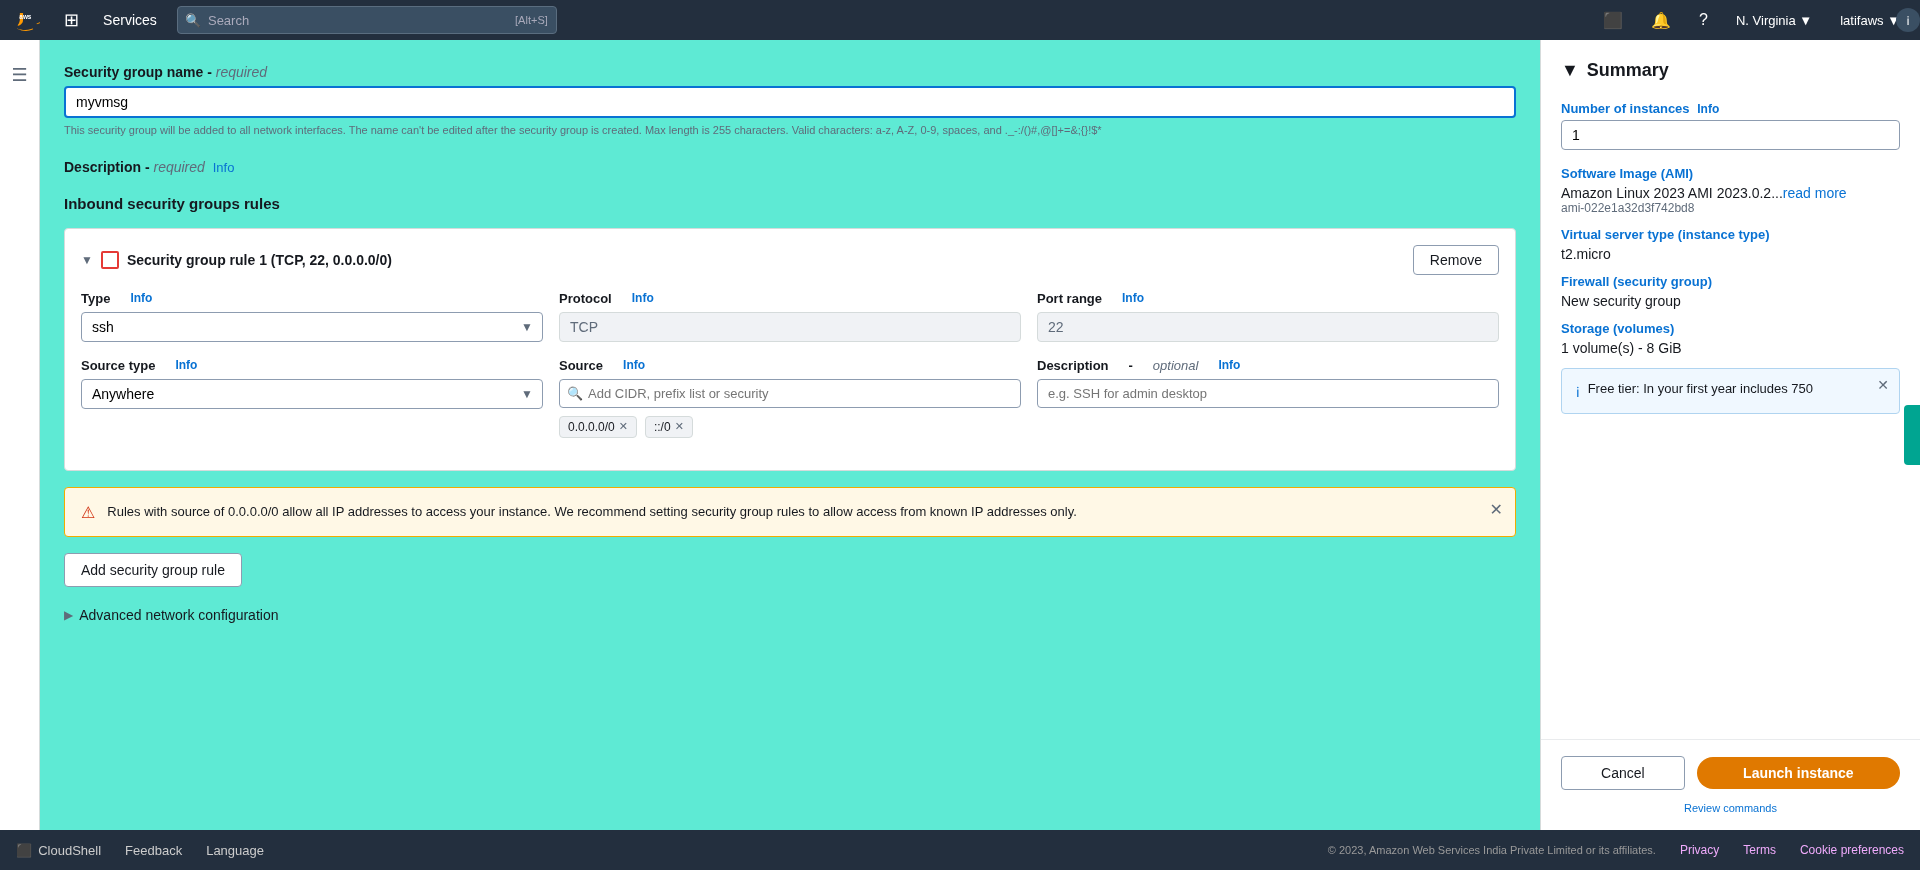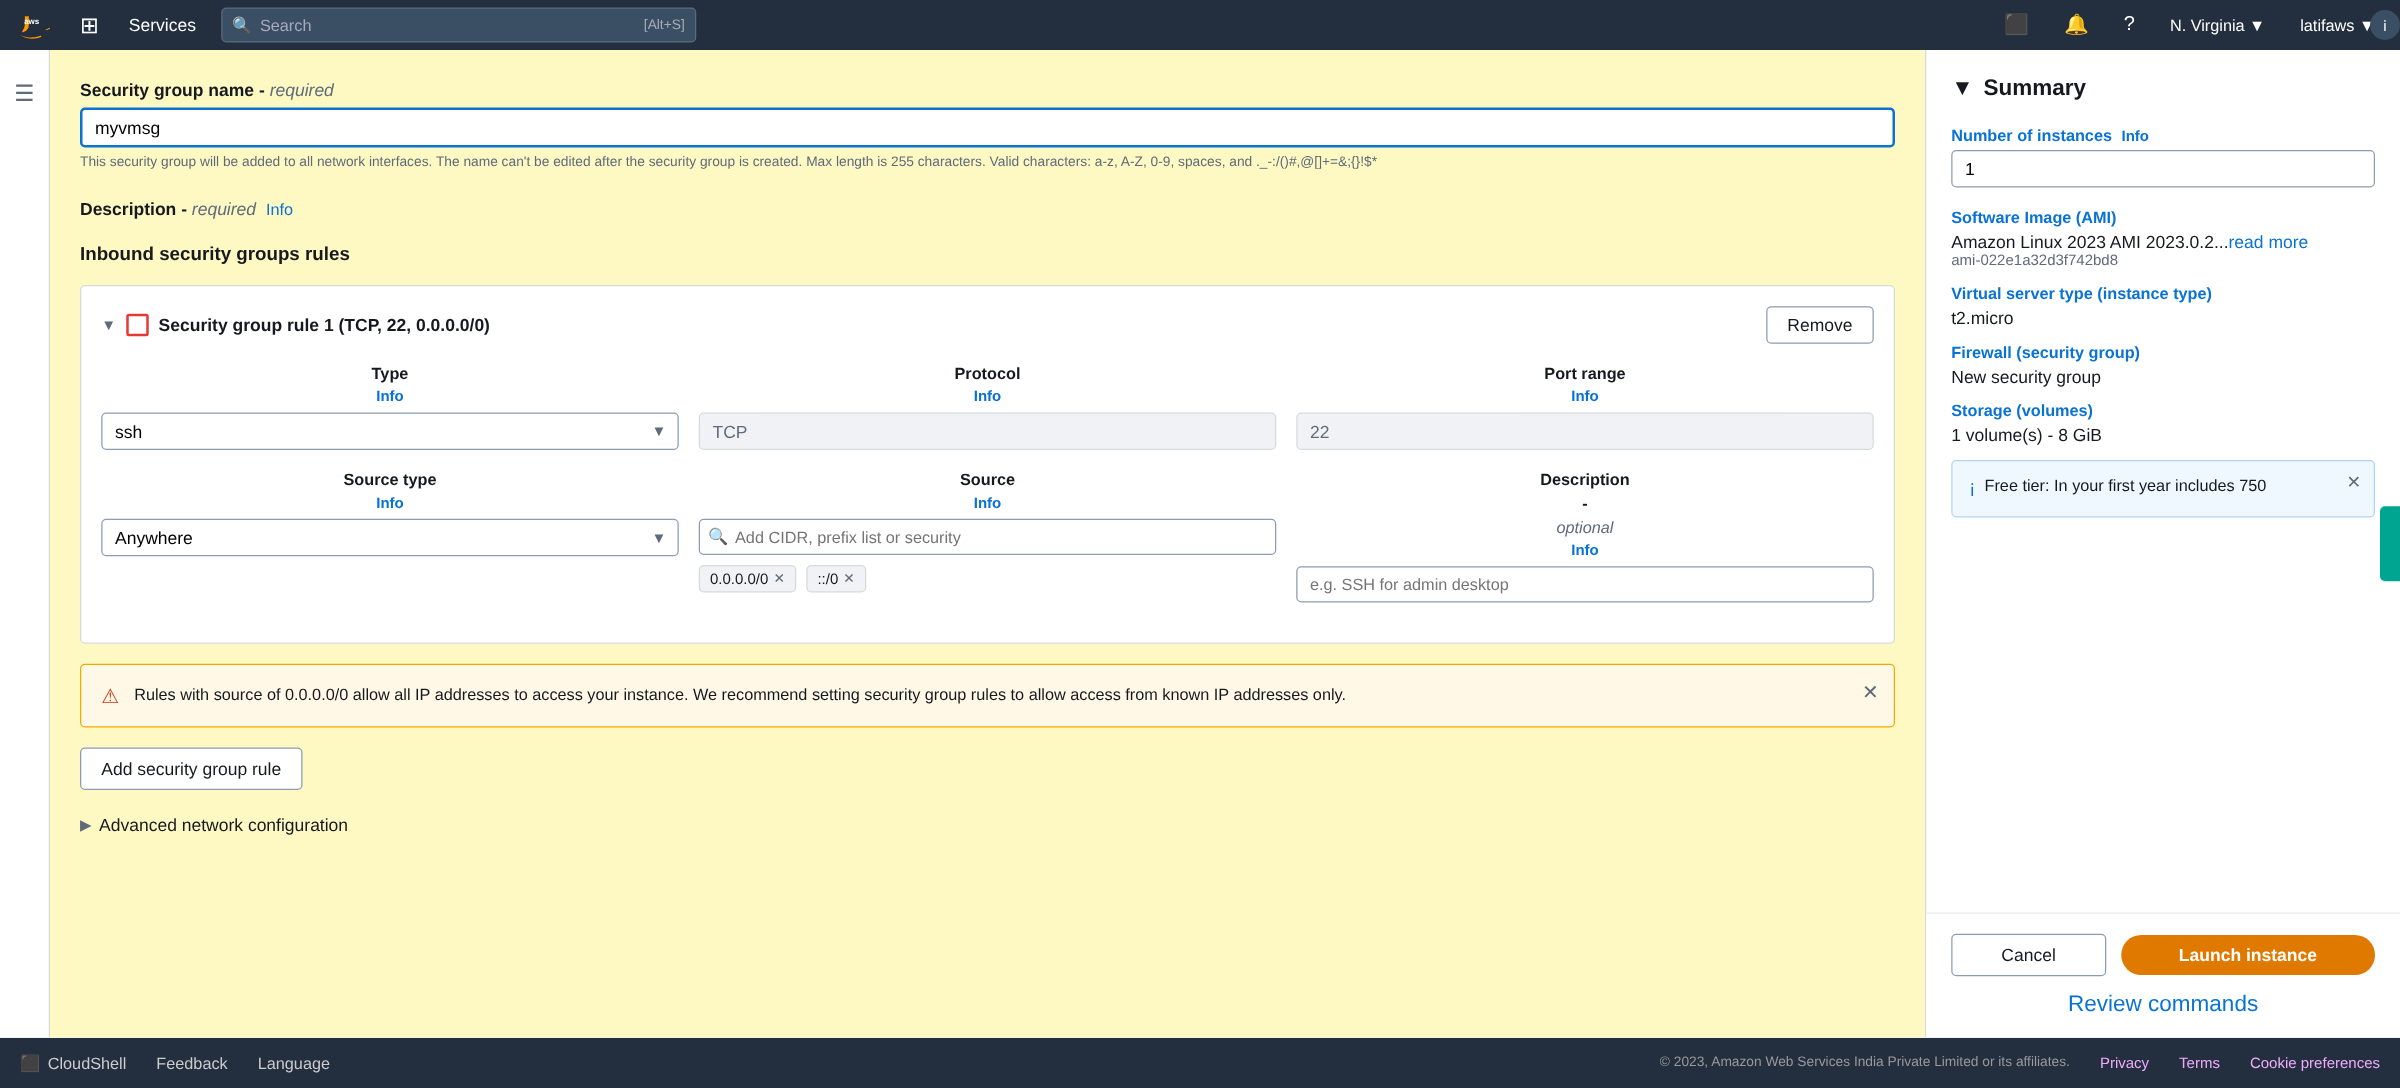--- a/index.html
+++ b/index.html
@@ -86,21 +86,21 @@
       font-size: 18px;
       cursor: pointer;
       padding: 8px;
     }
 
     
     .main-content {
       flex: 1;
       overflow-y: auto;
       padding: 24px;
-      background: #fef9c3;
+      background: #5eead4;
     }
 
     
     .summary-panel {
       width: 380px;
       background: #fff;
       border-left: 1px solid #d5dbdb;
       display: flex;
       flex-direction: column;
       overflow: hidden;
@@ -241,22 +241,21 @@
     }
     .rule-field {
       flex: 1;
     }
     .rule-field-label {
       font-size: 13px;
       font-weight: 600;
       margin-bottom: 6px;
       display: flex;
       align-items: center;
-      gap: 4px;
-      flex-direction: column;
+      gap: 20px;
     }
     .rule-field-label .info-link {
       color: #0972d3;
       font-size: 12px;
       cursor: pointer;
     }
     .select-wrapper {
       position: relative;
       display: inline-block;
       width: 100%;
@@ -477,21 +476,21 @@
       border-radius: 16px;
       background: #e07900;
       cursor: pointer;
       font-size: 14px;
       font-weight: 700;
       color: #fff;
       flex: 2;
     }
     .review-commands-link {
       text-align: center;
-      font-size: 18px;
+      font-size: 11px;
       color: #0972d3;
       cursor: pointer;
       text-decoration: none;
       display: block;
     }
 
     .info-panel-tab {
       position: fixed;
       right: 0;
       top: 50%;

